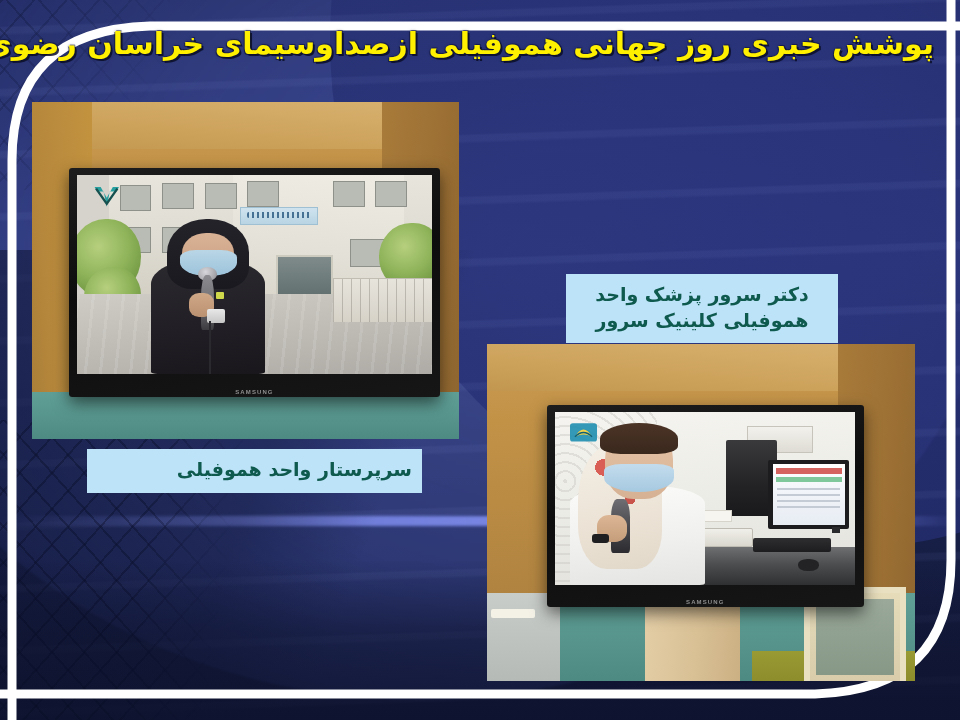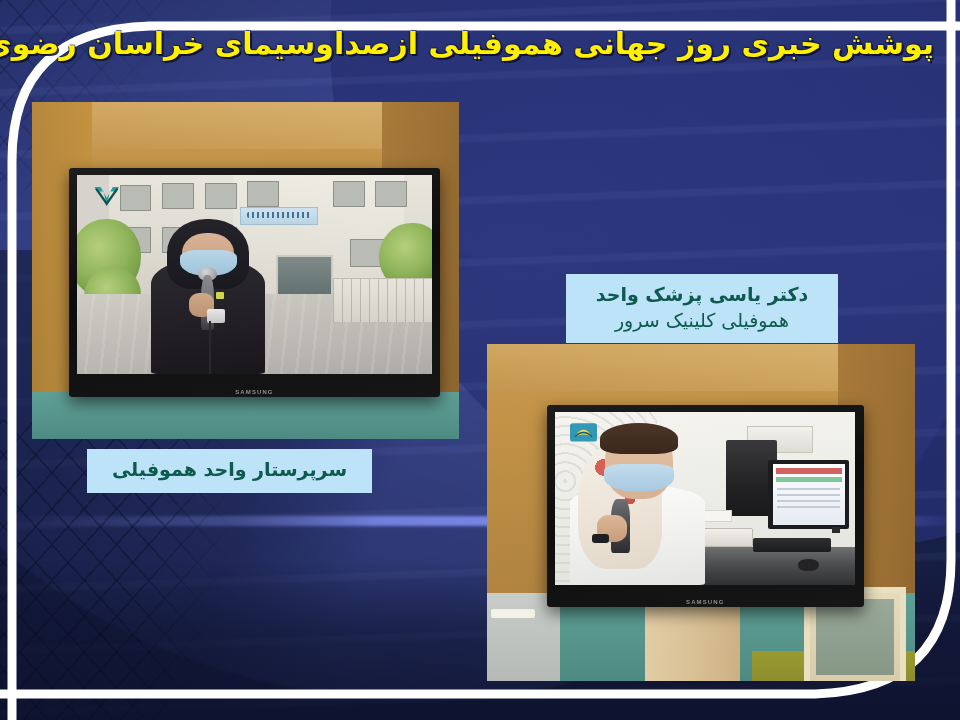--- a/index.html
+++ b/index.html
@@ -434,22 +434,22 @@
             </div>
           </div>
         </div>
       </div>
       <div class="brand">SAMSUNG</div>
     </div>
   </div>
 
   <div id="caption-doctor" style="position:absolute;left:566px;top:274px;width:272px;padding:8px 10px 10px;
               background:#bde3f8;text-align:center;direction:rtl;">
-    <div style="color:#0f5a4e;font-size:19px;font-weight:bold;line-height:1.35;white-space:nowrap;">دکتر یاسی پزشک واحد</div>
-    <div style="color:#0f5a4e;font-size:19px;font-weight:normal;line-height:1.35;white-space:nowrap;">هموفیلی کلینیک سرور</div>
+    <div style="color:#0f5a4e;font-size:19px;font-weight:bold;line-height:1.35;white-space:nowrap;">دکتر سرور پزشک واحد</div>
+    <div style="color:#0f5a4e;font-size:19px;font-weight:bold;line-height:1.35;white-space:nowrap;">هموفیلی کلینیک سرور</div>
   </div>
 
-  <div id="caption-nurse" style="position:absolute;left:87px;top:449px;width:285px;padding:8px 18px 10px;
-              background:#bde3f8;text-align:center;direction:rtl;">
+  <div id="caption-nurse" style="position:absolute;left:87px;top:449px;width:335px;padding:8px 10px 10px;
+              background:#bde3f8;direction:rtl;">
     <div style="color:#0f5a4e;font-size:19px;font-weight:bold;line-height:1.35;white-space:nowrap;">سرپرستار  واحد هموفیلی</div>
   </div>
 
 </div>
 
 </body></html>

